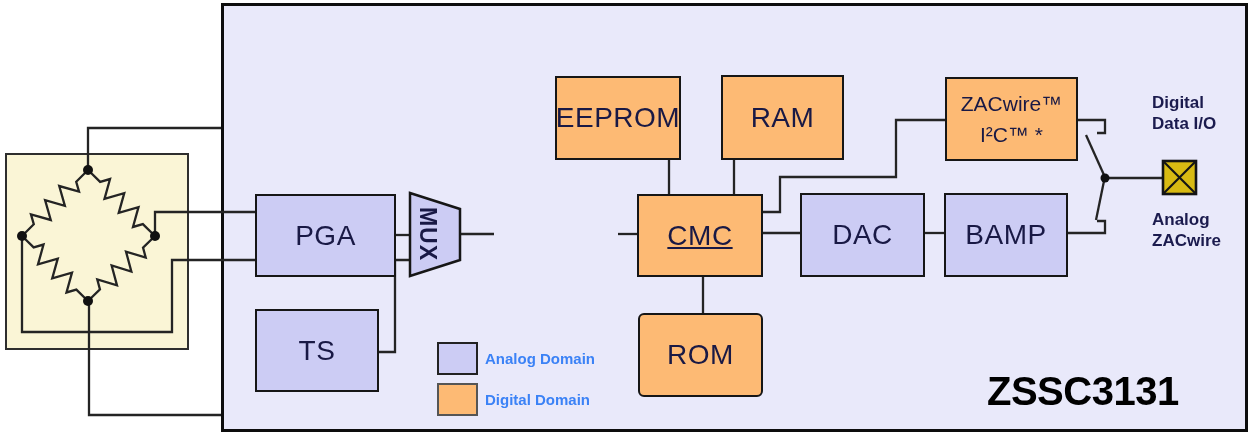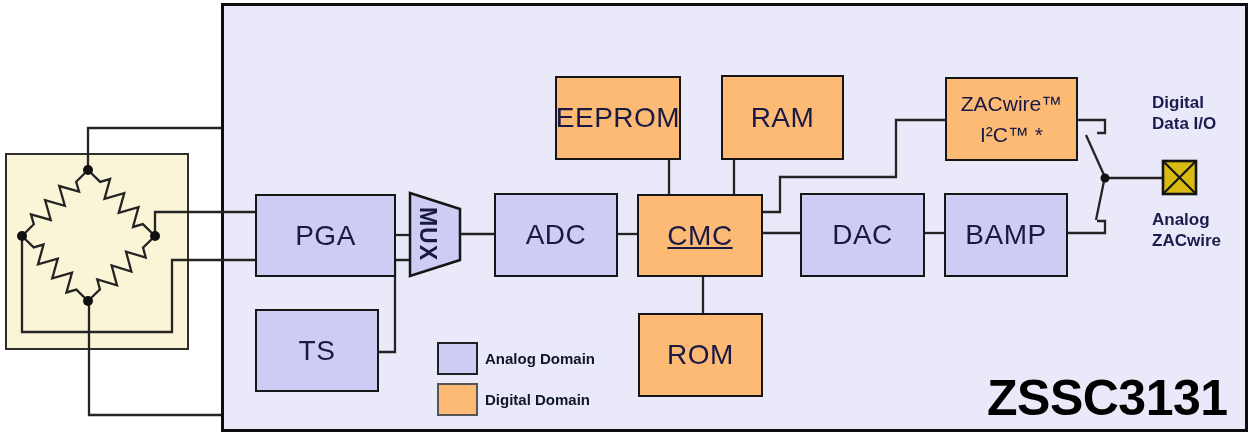--- a/index.html
+++ b/index.html
@@ -64,36 +64,36 @@
     position: absolute;
     width: 41px; height: 33px;
   }
   .legend-swatch.lav { border: 2px solid #222222; }
   .legend-swatch.org { border: 2.5px solid #555555; }
   .legend-label {
     position: absolute;
     left: 485px;
     font-size: 15px;
     font-weight: bold;
-    color: #0f172a;
+    color: #3b82f6;
     white-space: nowrap;
   }
   .io-label {
     position: absolute;
     left: 1152px;
     font-size: 17px;
     font-weight: bold;
     color: #1b1b4e;
     line-height: 21px;
     white-space: nowrap;
   }
   .chip-name {
     position: absolute;
     left: 987px; top: 369px;
-    font-size: 50px;
+    font-size: 40px;
     font-weight: bold;
     color: #000000;
     letter-spacing: -0.5px;
     white-space: nowrap;
   }
 </style>
 </head>
 <body>
 
 <div class="stage">
@@ -158,36 +158,33 @@
   <div class="blk org" style="left:721px; top:75px;  width:123px; height:85px;">
     <span>RAM</span>
   </div>
   <div class="blk org zac" style="left:945px; top:77px; width:133px; height:84px;">
     <span>ZACwire™</span>
     <span>I²C™ *</span>
   </div>
   <div class="blk lav" style="left:255px; top:194px; width:141px; height:83px;">
     <span>PGA</span>
   </div>
-  <div class="blk lav" style="left:494px; top:193px; width:124px; height:84px;">
-    <span>ADC</span>
-  </div>
   <div class="blk org" style="left:637px; top:194px; width:126px; height:83px;text-decoration:underline;">
     <span>CMC</span>
   </div>
   <div class="blk lav" style="left:800px; top:193px; width:125px; height:84px;">
     <span>DAC</span>
   </div>
   <div class="blk lav" style="left:944px; top:193px; width:124px; height:84px;justify-content:center;">
     <span>BAMP</span>
   </div>
   <div class="blk lav" style="left:255px; top:309px; width:124px; height:83px;">
     <span>TS</span>
   </div>
-  <div class="blk org" style="left:638px; top:313px; width:125px; height:84px;">
+  <div class="blk org" style="left:638px; top:313px; width:125px; height:84px;border-radius:6px;">
     <span>ROM</span>
   </div>
 
   <div class="mux-label">MUX</div>
 
   <div class="legend-swatch lav" style="left:437px; top:342px;"></div>
   <div class="legend-label" style="top:350px;">Analog Domain</div>
   <div class="legend-swatch org" style="left:437px; top:383px;"></div>
   <div class="legend-label" style="top:391px;">Digital Domain</div>
 

